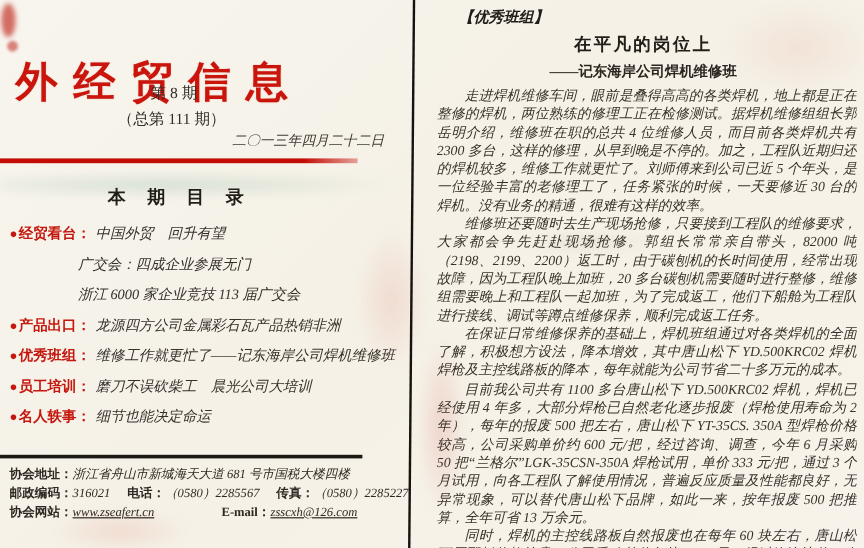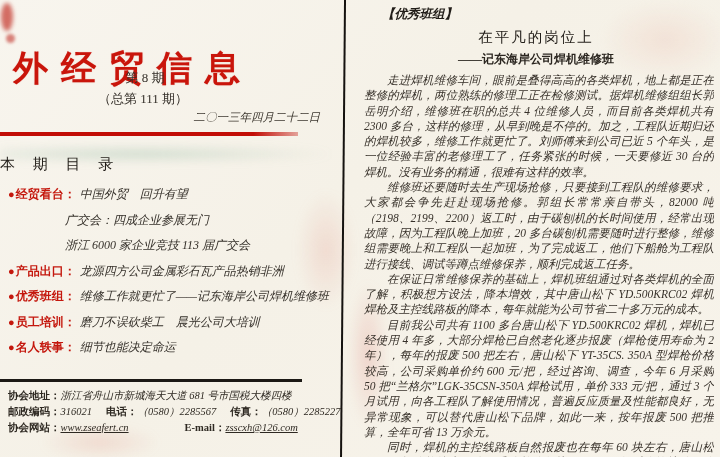--- a/index.html
+++ b/index.html
@@ -29,41 +29,41 @@
   .masthead{position:absolute;left:0;top:22px;width:306px;text-align:left;
     color:#c9150b;font-size:35px;font-weight:bold;letter-spacing:13px;padding-left:13px;
     text-shadow:0 0 1px rgba(201,21,11,.4);}
   .issue-no{position:absolute;left:0;top:69px;width:290px;text-align:center;font-size:13px;color:#332e28;}
   .cumulative-no{position:absolute;left:0;top:90px;width:286px;text-align:center;font-size:13px;color:#332e28;}
   .pub-row{position:absolute;left:8px;top:107px;width:312px;display:flex;}
   .pub-lines{font-size:10.5px;font-weight:bold;color:#c4170d;line-height:13.5px;white-space:nowrap;}
   .pub-lines .lbl{margin-right:6px;}
   .issue-date{margin-left:auto;font-size:11.5px;color:#3c372f;padding-top:3px;white-space:nowrap;font-style:italic;}
   .red-rule{position:absolute;left:0;top:132px;width:298px;height:4px;background:linear-gradient(to right,#c20d06 85%,rgba(194,13,6,.35));}
-  .toc-title{position:absolute;left:0;top:155px;width:300px;text-align:left;
-    font-size:15px;font-weight:normal;letter-spacing:7px;color:#211d18;}
+  .toc-title{position:absolute;left:0;top:155px;width:300px;text-align:center;
+    font-size:15px;font-weight:bold;letter-spacing:7px;color:#211d18;}
   .toc{position:absolute;left:8px;top:186px;width:326px;}
   .toc-row{display:flex;align-items:baseline;margin-bottom:8.5px;white-space:nowrap;}
   .toc-row .bullet{color:#c4170d;font-size:11px;margin-right:1px;}
   .toc-label{color:#c4170d;font-weight:bold;font-size:12px;margin-right:4px;}
   .toc-text{color:#35302a;font-size:12px;font-style:italic;}
   .toc-row.sub{padding-left:57px;}
   .black-rule{position:absolute;left:0;top:379px;width:302px;height:2.5px;background:#1c1915;}
   .pg-footer{position:absolute;left:8px;top:388px;width:330px;font-size:10.5px;line-height:16px;color:#2e2922;white-space:nowrap;}
   .pg-footer .flabel{font-weight:bold;}
   .pg-footer .fval{font-style:italic;}
   .pg-footer .u{text-decoration:underline;font-style:italic;}
   .pg-footer .gap{display:inline-block;width:14px;}
   .pg-footer .gap-wide{display:inline-block;width:56px;}
 
   
   .right-page{position:absolute;left:352px;top:0;width:368px;height:457px;overflow:hidden;}
   .section-tag{position:absolute;left:30px;top:6px;font-size:12.5px;font-weight:bold;color:#211d18;font-style:italic;}
   .article-title{position:absolute;left:0;top:28px;width:368px;text-align:center;
-    font-size:14.5px;font-weight:normal;letter-spacing:2px;color:#211d18;margin:0;}
+    font-size:14.5px;font-weight:bold;letter-spacing:2px;color:#211d18;margin:0;}
   .article-subtitle{position:absolute;left:0;top:51px;width:368px;text-align:center;
     font-size:12px;font-weight:bold;color:#2b2620;}
   .article-body{position:absolute;left:12px;top:73px;width:350px;height:384px;overflow:hidden;
     font-size:11.5px;line-height:15.3px;text-align:justify;color:#37312a;font-style:italic;}
   .article-body p{margin:0;text-indent:2em;}
 </style>
 </head>
 <body>
 
 <div class="page-wrap">

